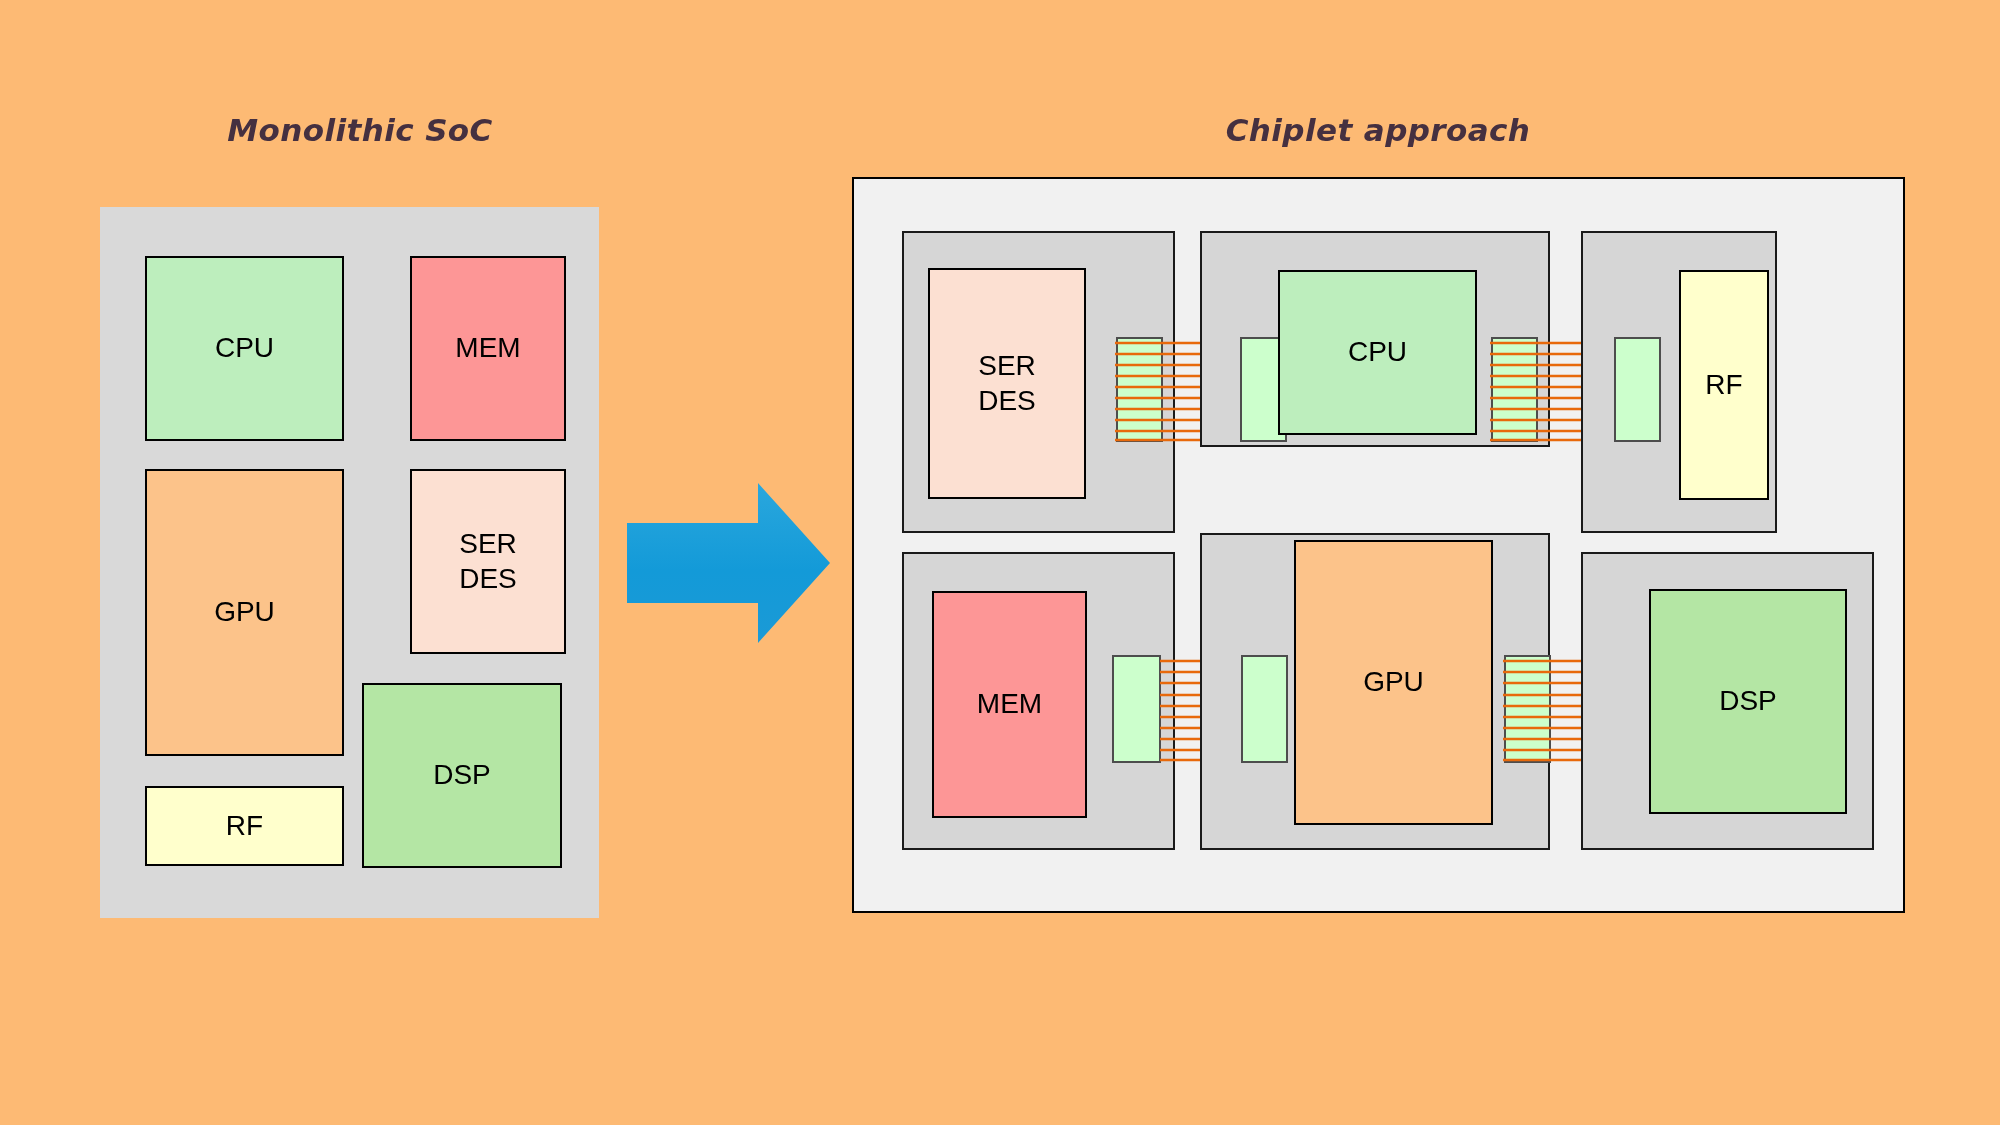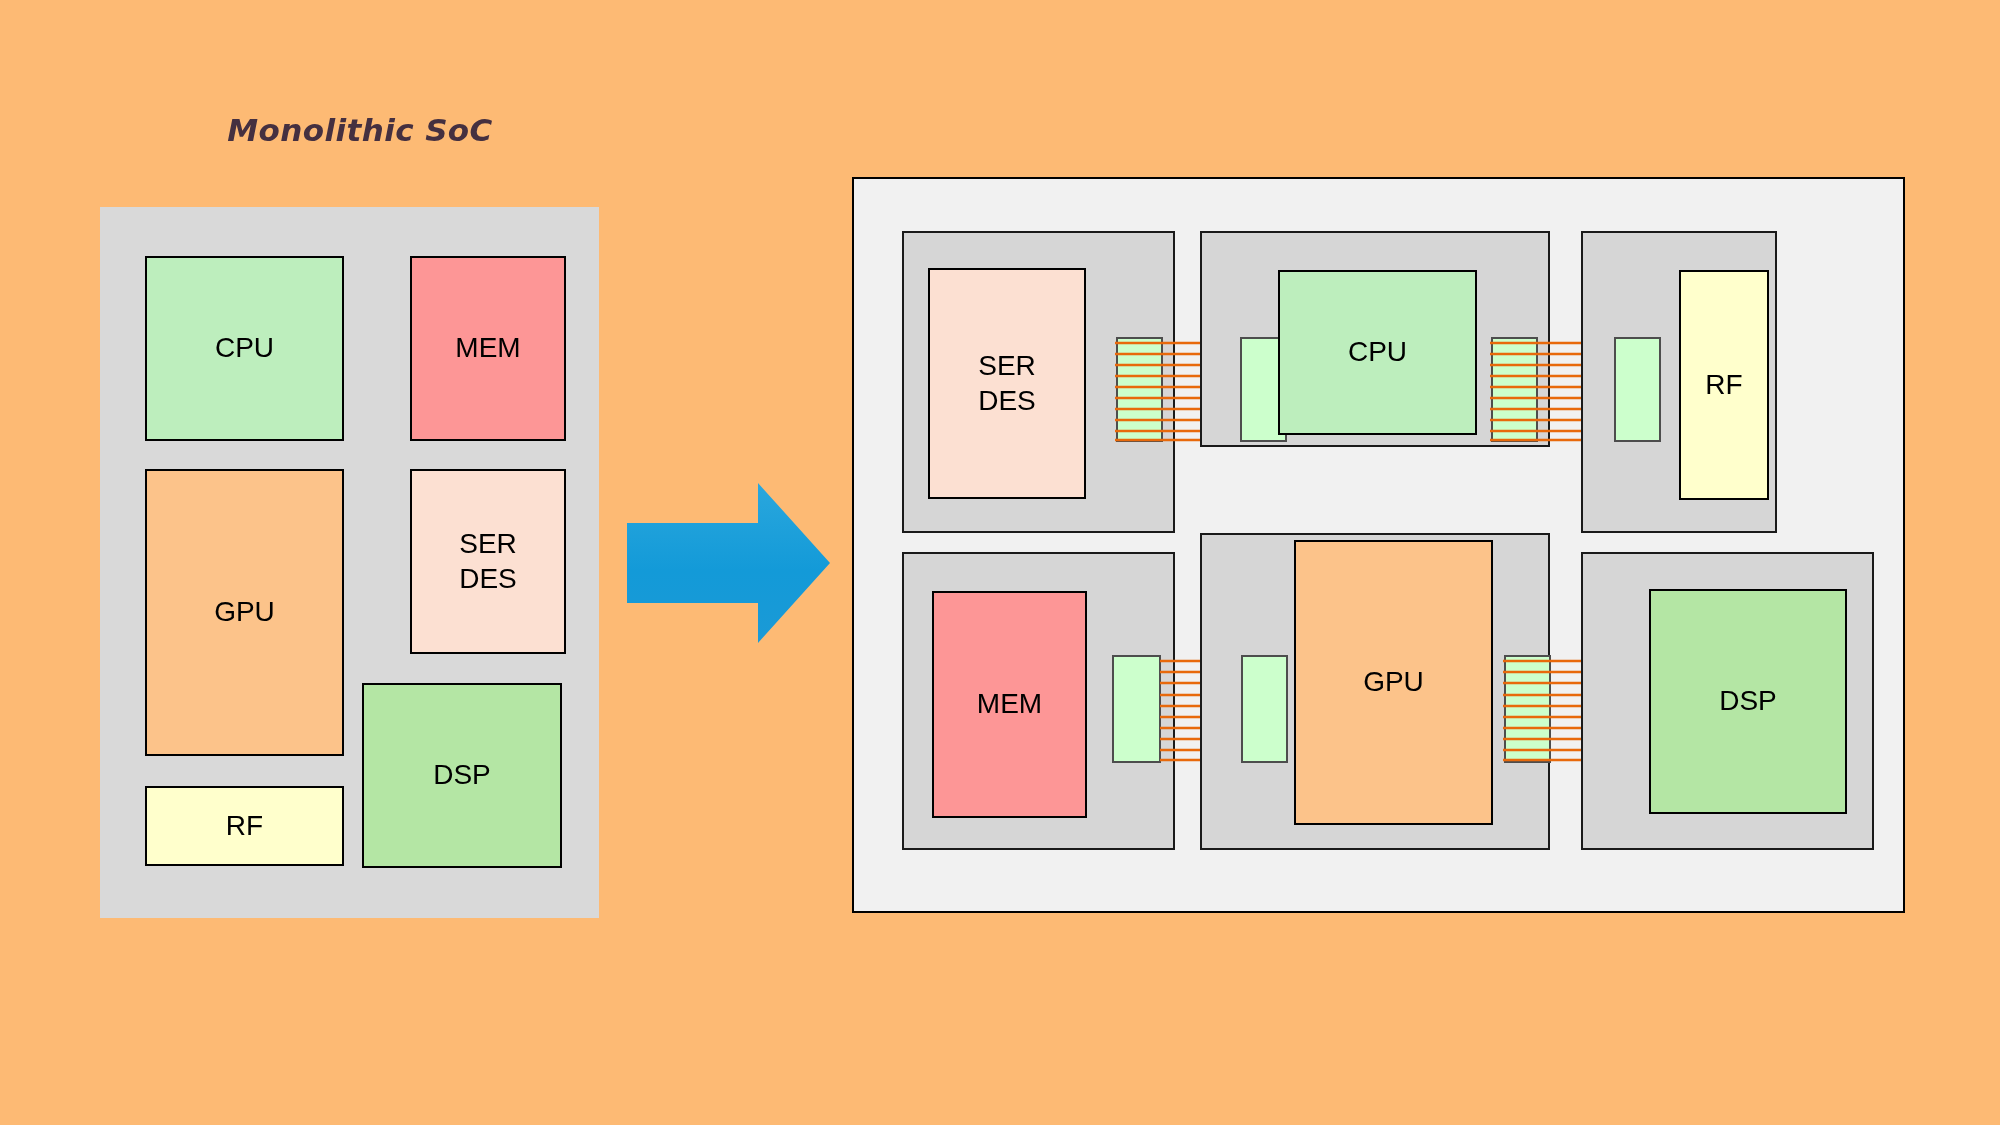--- a/index.html
+++ b/index.html
@@ -73,20 +73,21 @@
   
   .arrow-wrap { position: absolute; }
 </style>
 </head>
 <body>
 
 <div id="stage">
 
   <div class="panel-title" style="left:140px; top:112px; width:440px;">Monolithic SoC</div>
 
+  <div class="panel-title" style="left:1158px; top:112px; width:440px;">Chiplet approach</div>
 
   <div class="abs mono-die" style="left:100px; top:207px; width:499px; height:711px;"></div>
 
   <div class="abs fblock" style="left:145px; top:256px; width:199px; height:185px; background:#bdeebd;">
     <span>CPU</span>
   </div>
 
   <div class="abs fblock" style="left:410px; top:256px; width:156px; height:185px; background:#fd9696;">
     <span>MEM</span>
   </div>

